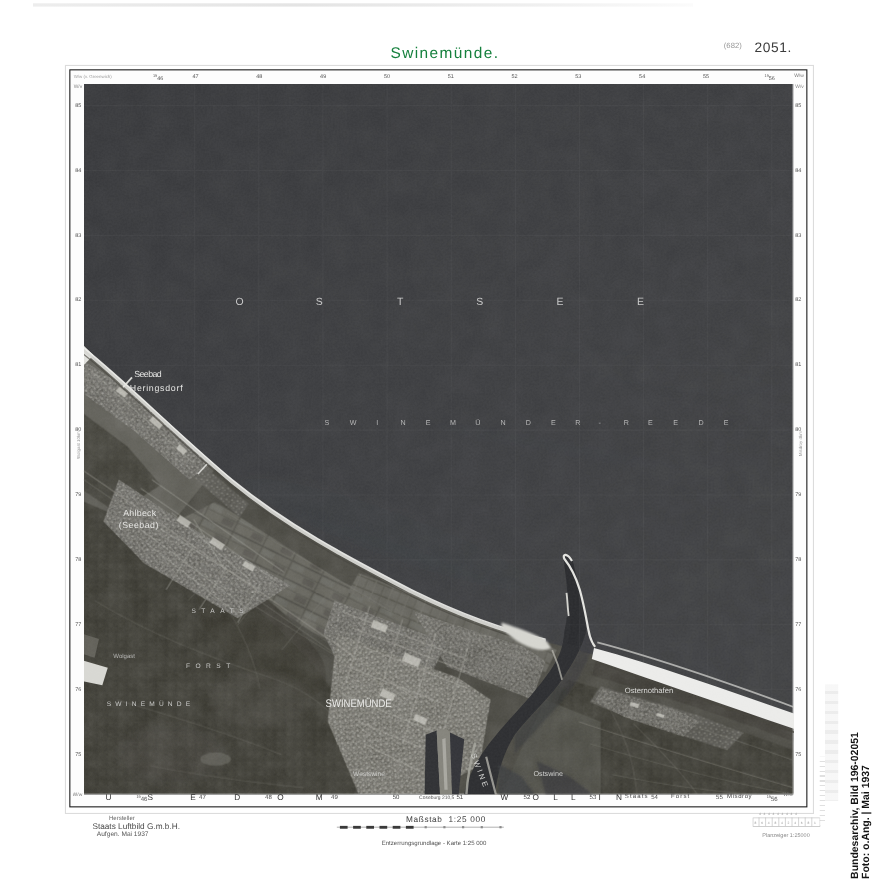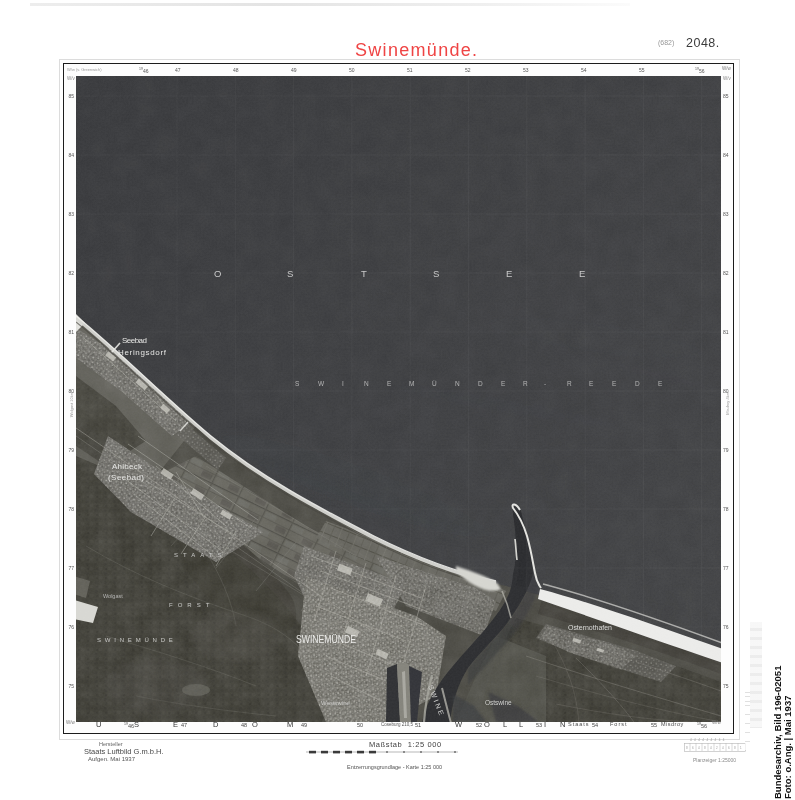--- a/index.html
+++ b/index.html
@@ -11,23 +11,23 @@
   .rn{position:absolute;font-size:5px;color:#555;left:723px;}
   .bL{position:absolute;font-size:7.5px;color:#333;top:720px;}
   .bn{position:absolute;font-size:5.5px;color:#444;top:721.5px;}
   sup{font-size:3.5px;}
 </style>
 </head>
 <body>
 
   <div class="abs" style="left:30px;top:3px;width:600px;height:3px;background:linear-gradient(90deg,#ededed,#e4e4e4 40%,#efefef 75%,#fbfbfb);"></div>
 
-  <div class="abs" style="left:355px;top:40px;font-size:18px;letter-spacing:1.3px;color:#ef4444;text-align:right;">Swinemünde.</div>
+  <div class="abs" style="left:355px;top:40px;font-size:14px;letter-spacing:1.3px;color:#15803d;text-align:right;">Swinemünde.</div>
   <div class="abs" style="left:658px;top:39px;font-size:7px;color:#979797;">(682)</div>
-  <div class="abs" style="left:686px;top:36px;font-size:12.5px;color:#3b3b3b;letter-spacing:0.5px;">2048.</div>
+  <div class="abs" style="left:686px;top:36px;font-size:12.5px;color:#3b3b3b;letter-spacing:0.5px;">2051.</div>
 
   <div class="abs" style="left:59px;top:59px;width:679px;height:679px;border:1px solid #dcdcdc;"></div>
 
   <div class="abs" style="left:63px;top:63px;width:669px;height:669px;border:1.5px solid #1c1c1c;background:#fdfdfd;"></div>
 
   <div class="abs" id="photo" style="left:76px;top:76px;width:645px;height:646px;filter:blur(0.3px);">
   <svg width="645" height="646" viewBox="0 0 645 646" xmlns="http://www.w3.org/2000/svg">
     <defs>
       <linearGradient id="seaG" x1="0" y1="0" x2="1" y2="1">
         <stop offset="0" stop-color="#36373a"></stop>

